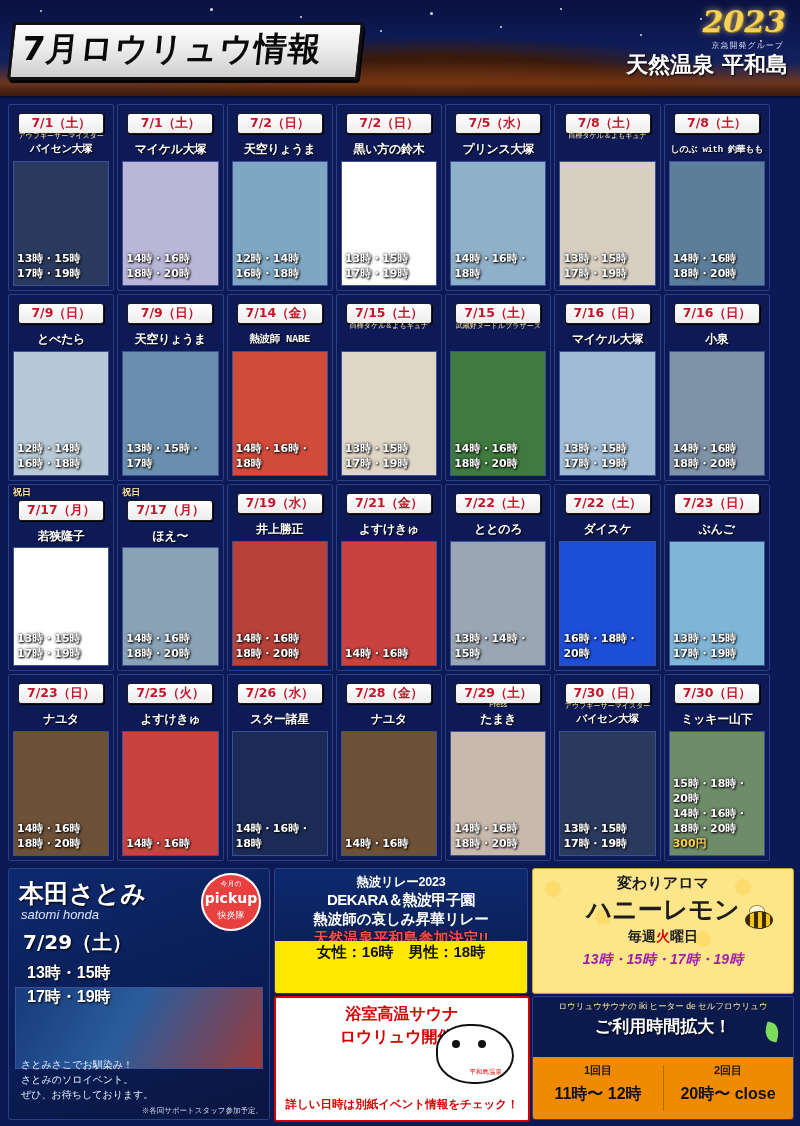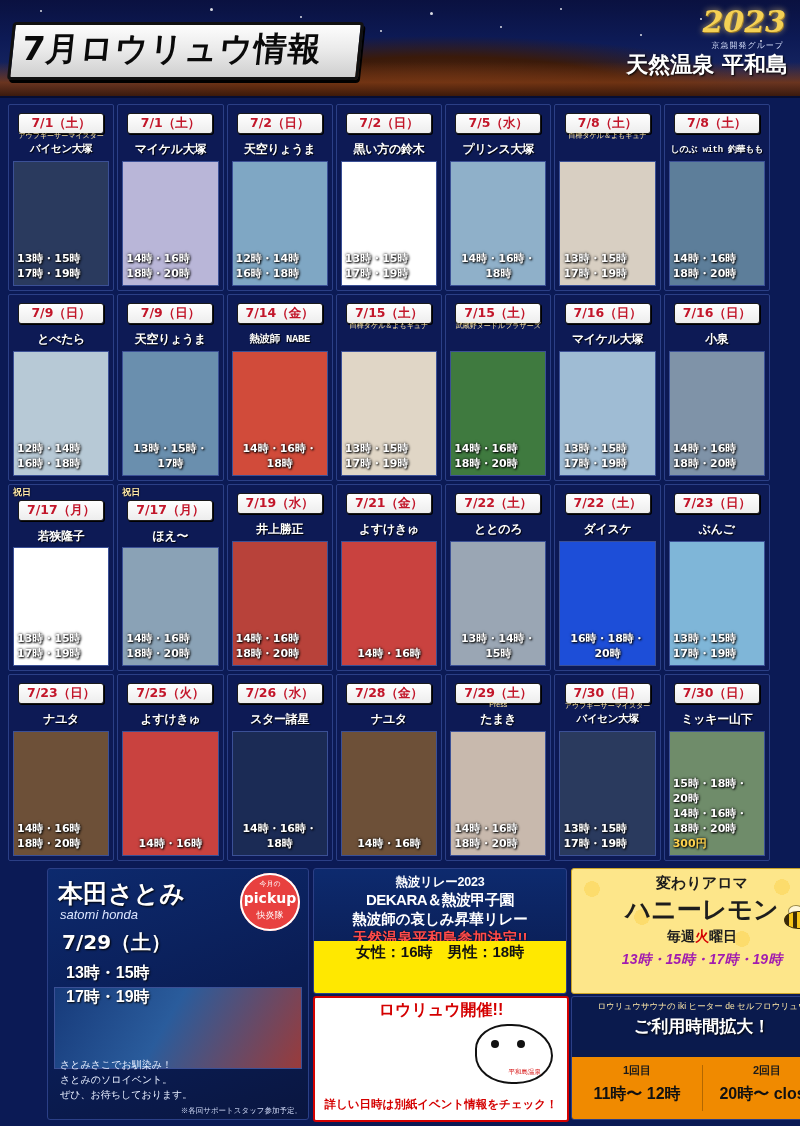--- a/index.html
+++ b/index.html
@@ -101,28 +101,28 @@
     background:#16224f;
   }
   .cell.hol .photo{top:62px;}
   .times{
     position:absolute;left:3px;right:3px;bottom:4px;
     font-family:"DejaVu Sans", sans-serif;
     font-size:11px;font-weight:bold;color:#fff;
     text-shadow:1px 1px 2px #000,0 0 3px #000;
     line-height:15px;text-align:left;
   }
-  .times.c{text-align:center;}
+  .times.c{}
   .times .t2{display:block;}
   .price{color:#ffd34d;}
   
   .bottom{
     position:absolute;left:8px;top:868px;width:784px;height:250px;
   }
-  .panel{position:absolute;border-radius:3px;overflow:hidden;margin-left:39px;}
+  .panel{position:absolute;border-radius:3px;overflow:hidden;}
   .p-satomi{
     left:0;top:0;width:260px;height:250px;
     background:linear-gradient(160deg,#0d2a6e 0%,#0a1d55 55%,#0a1640 100%);
     border:1px solid #2b3f86;
   }
   .p-satomi .nm{
     position:absolute;left:10px;top:8px;font-family:"DejaVu Sans",sans-serif;
     font-weight:bold;font-size:25px;color:#fff;text-shadow:1px 1px 2px #000;
   }
   .p-satomi .nm-en{
@@ -566,20 +566,21 @@
       <span>毎週</span><em>火</em><span>曜日</span>
     </div>
     <div class="h4">13時・15時・17時・19時</div>
     <div class="bee">
         <div class="wing"></div>
         <div class="body"></div>
       </div>
   </div>
 
   <div class="panel p-bath">
+    <div class="b1">浴室高温サウナ</div>
     <div class="b2">ロウリュウ開催!!</div>
     <div class="blob"></div>
     <div class="blobtxt">平和島温泉</div>
     <div class="b3">詳しい日時は別紙イベント情報をチェック！</div>
   </div>
 
   <div class="panel p-iki">
     <div class="i1">ロウリュウサウナの iki ヒーター de セルフロウリュウ</div>
     <div class="i2">ご利用時間拡大！</div>
     <div class="leaf"></div>

